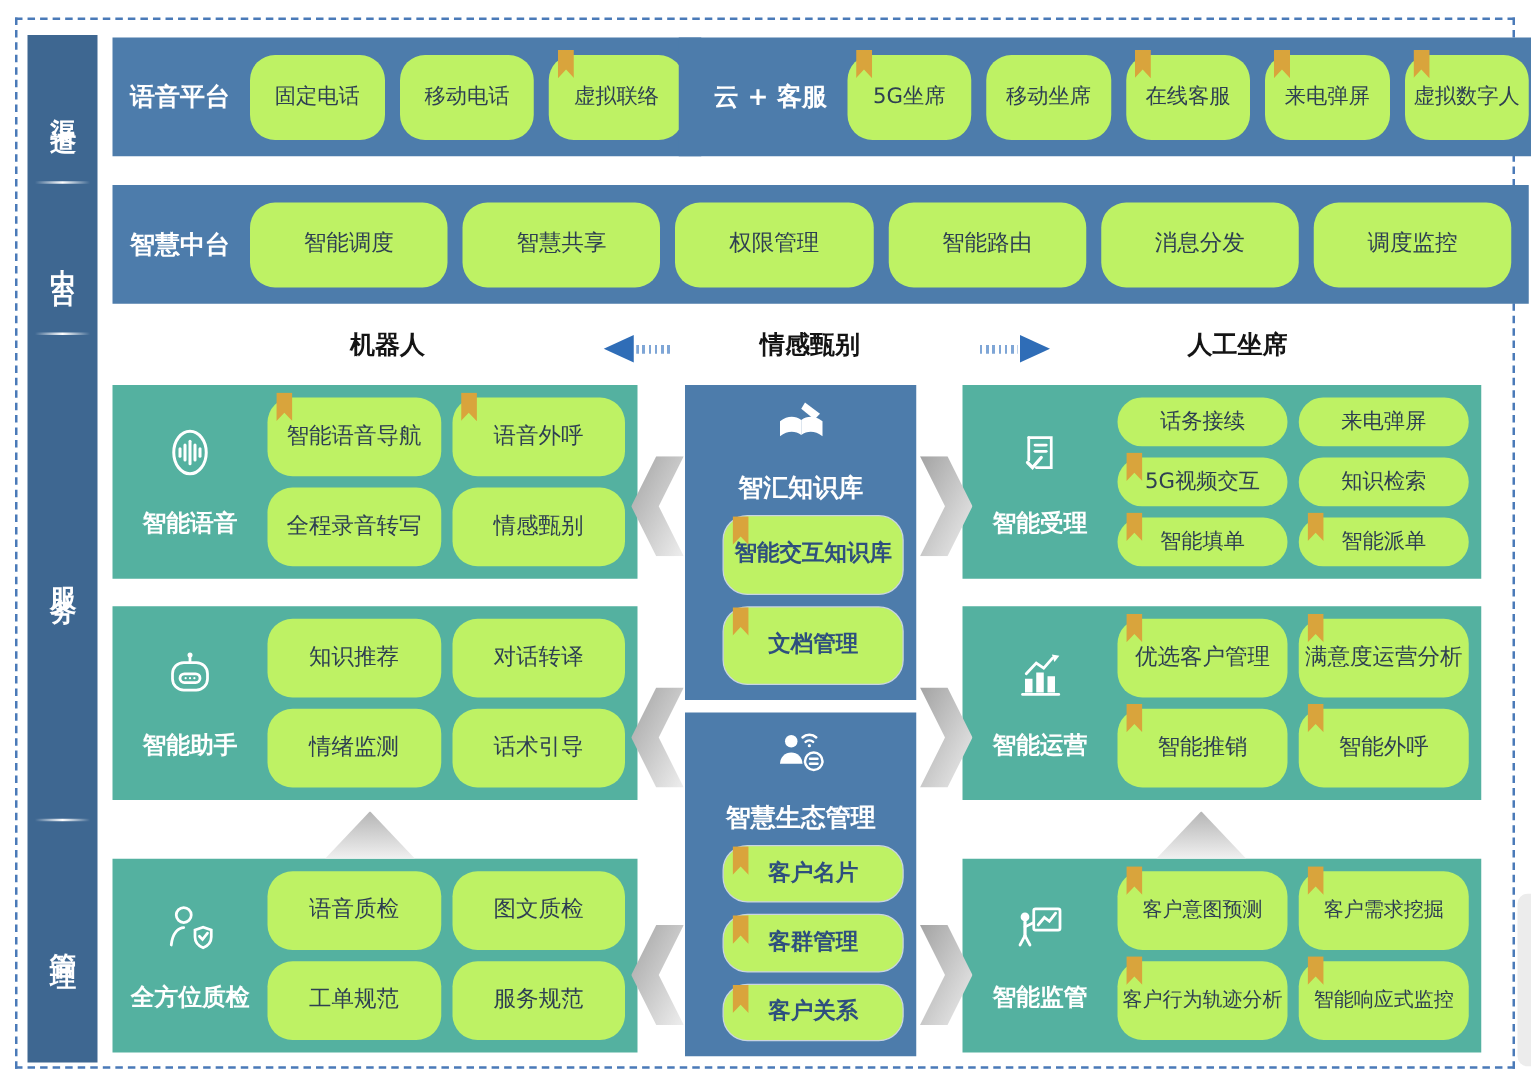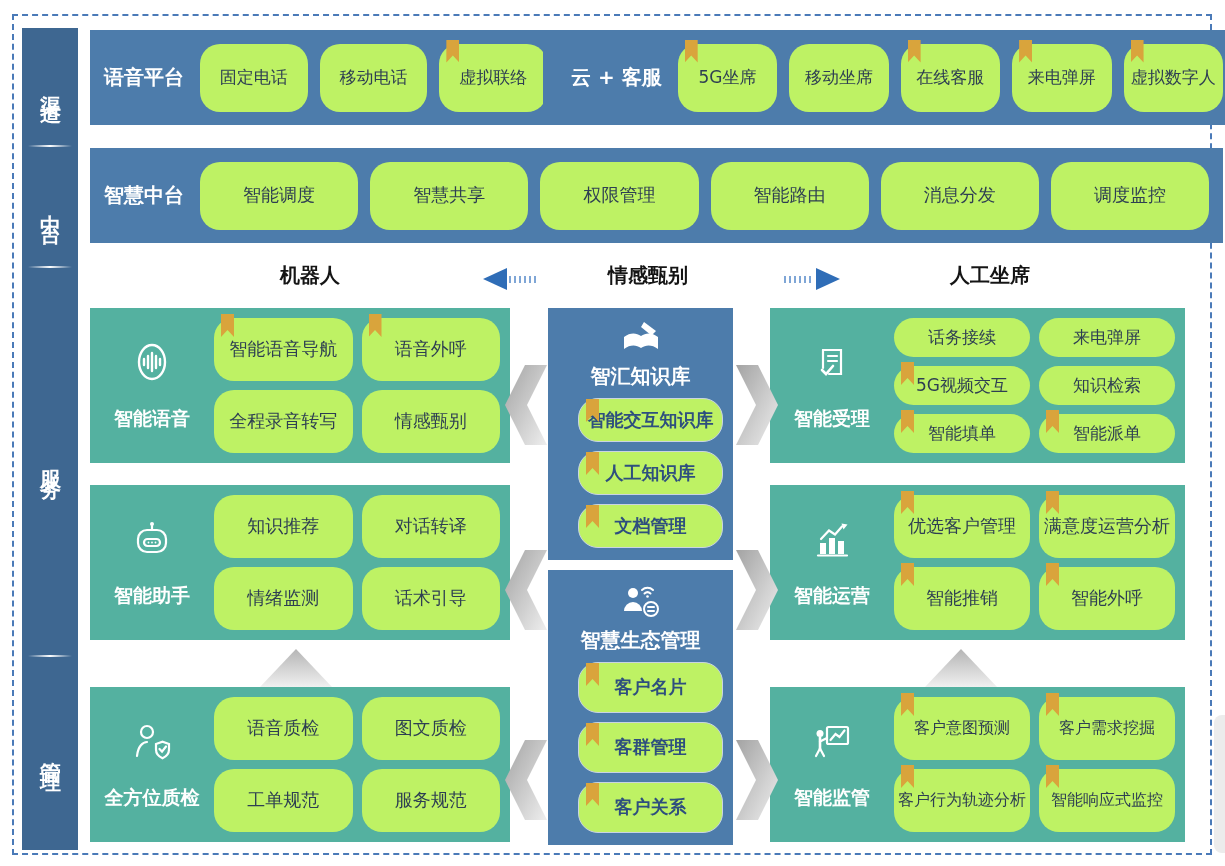--- a/index.html
+++ b/index.html
@@ -53,21 +53,21 @@
            gap:22px;color:#fff;font-weight:bold;font-size:19px;text-align:center;flex:0 0 auto;}
   .gb-grid{flex:1;display:grid;grid-template-columns:1fr 1fr;gap:9px;}
   .gb-grid .wcard{font-size:18px;}
   .rb1 .gb-grid .wcard{font-size:17px;}
   .rb3 .gb-grid .wcard{font-size:16px;}
   
   .center-box{position:absolute;background:var(--blue_box,#4d7cab);display:flex;flex-direction:column;
               padding:8px 10px 12px;box-sizing:border-box;}
   .cb1{left:548px;top:308px;width:185px;height:252px;}
   .cb2{left:548px;top:570px;width:185px;height:275px;}
-  .cb-head{display:flex;flex-direction:column;align-items:center;gap:7px;color:#fff;
+  .cb-head{display:flex;flex-direction:column;align-items:center;gap:21px;color:#fff;
            font-weight:bold;font-size:20px;padding:4px 0 8px;}
   .cb-cards{flex:1;display:flex;flex-direction:column;justify-content:space-evenly;gap:9px;}
   .cb-cards .wcard{height:46px;flex:1;border:1px solid #c9d4e2;font-size:18px;
                    color:#2e4f7e;font-weight:bold;margin-left:20px;}
   .cb-cards .bm{top:0;}
   
   .chev{position:absolute;width:42px;height:80px;}
   .chL1{left:505px;top:365px;} .chL2{left:505px;top:550px;} .chL3{left:505px;top:740px;}
   .chR1{left:736px;top:365px;} .chR2{left:736px;top:550px;} .chR3{left:736px;top:740px;}
   .tri-up{position:absolute;width:72px;height:38px;top:649px;
@@ -289,24 +289,20 @@
       </span>
       <span>智汇知识库</span>
     </div>
     <div class="cb-cards">
         <div class="wcard">
           <span class="bm"></span>
           <span>智能交互知识库</span>
         </div>
         <div class="wcard">
           <span class="bm"></span>
-          <span>人工知识库</span>
-        </div>
-        <div class="wcard">
-          <span class="bm"></span>
           <span>文档管理</span>
         </div>
       </div>
   </section>
 
   <section class="center-box cb2">
     <div class="cb-head">
       <span class="icon">
         <svg width="42" height="38" viewBox="0 0 42 38" fill="none" stroke="#fff" stroke-width="2" stroke-linecap="round">
           <circle cx="13" cy="11" r="5" fill="#fff" stroke="none"></circle>

